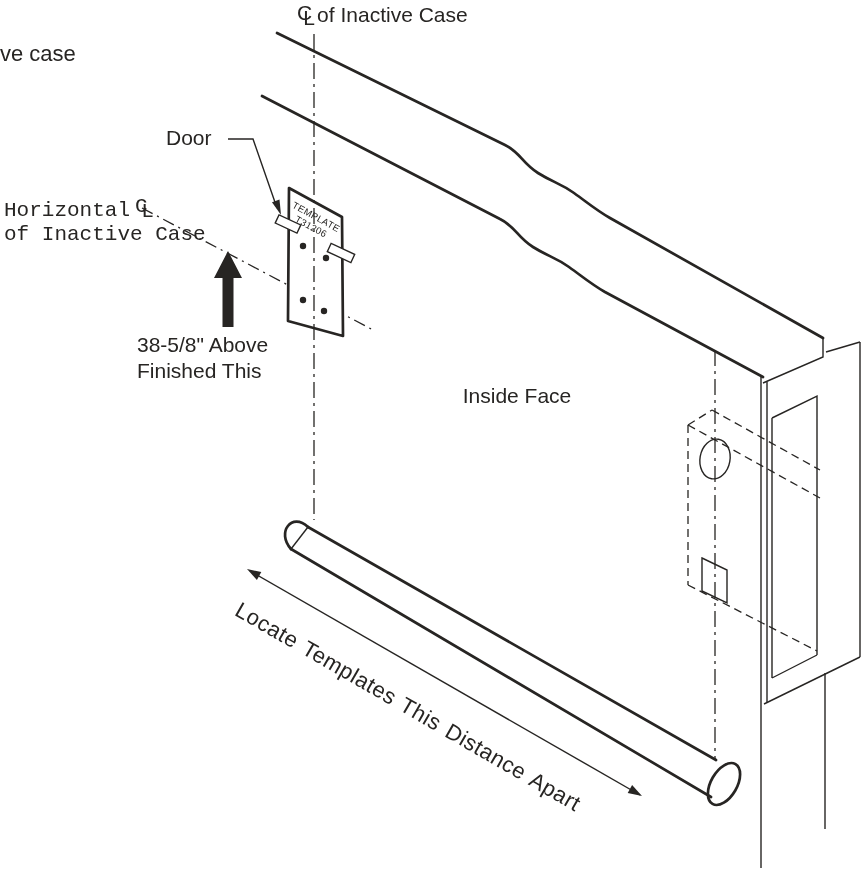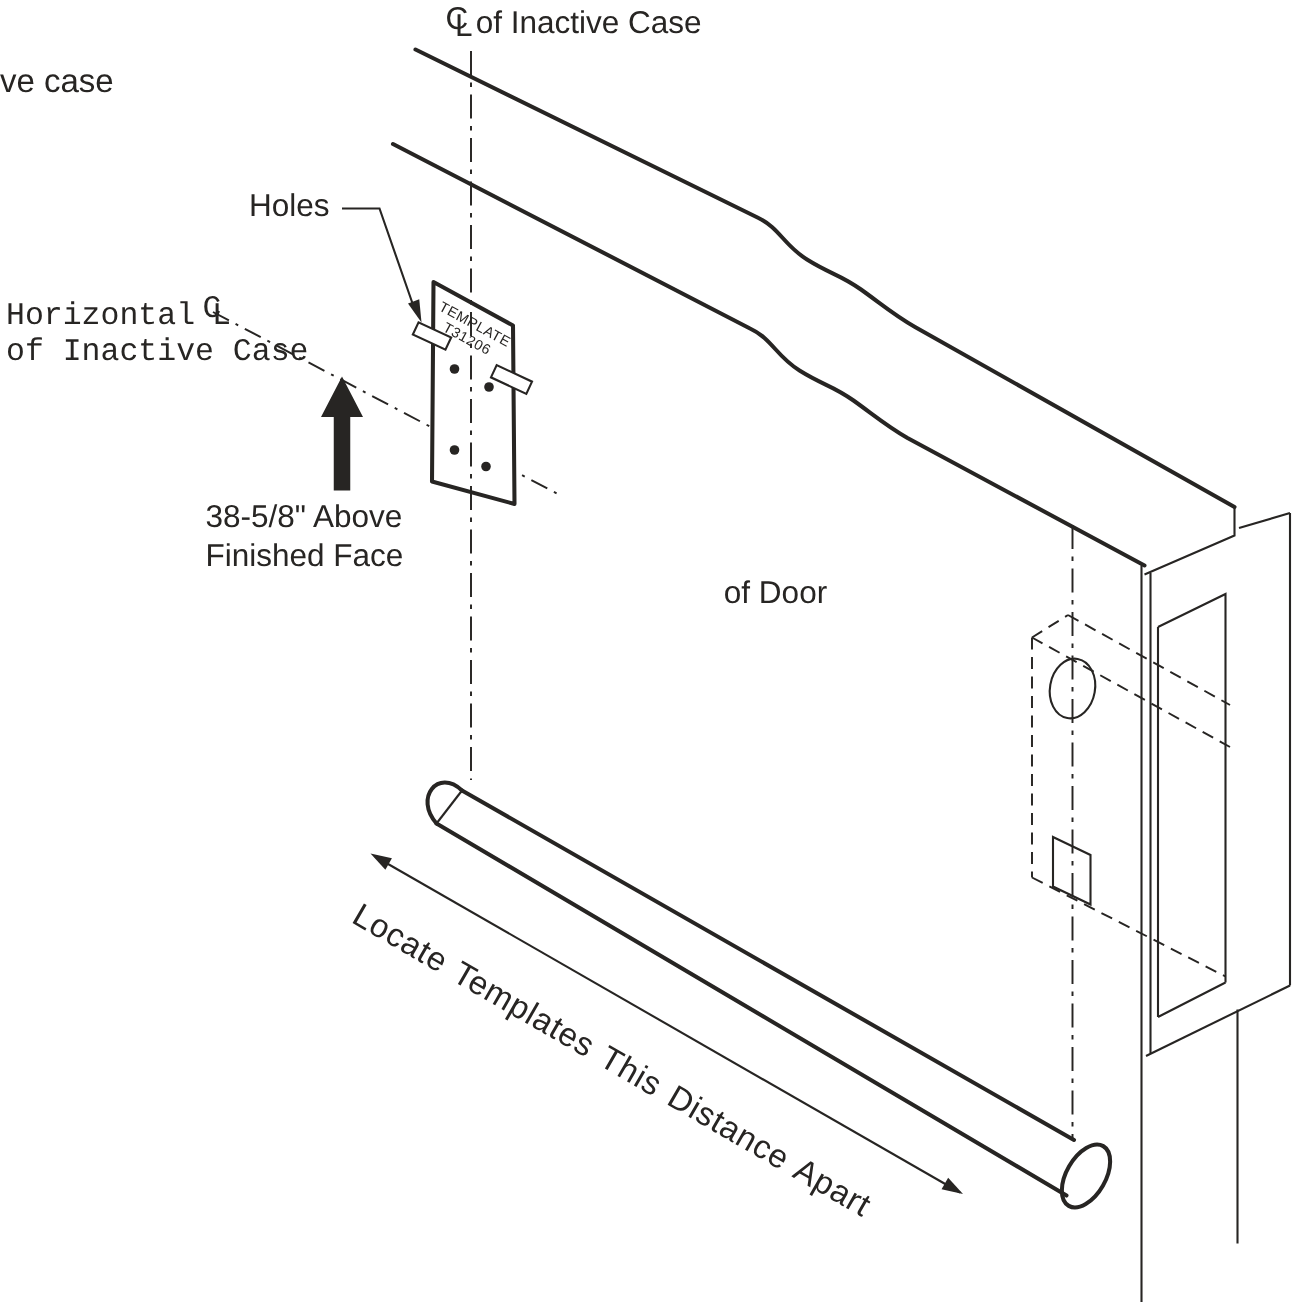--- a/index.html
+++ b/index.html
@@ -137,35 +137,35 @@
 
   <div class="label" id="top-cl-label">
     <span class="clsym"><span class="c">C</span><span class="l">L</span></span><span>of Inactive Case</span>
   </div>
 
   <div class="label" id="partial-left-label">
     <span>ve case</span>
   </div>
 
   <div class="label" id="tape-label">
-    <span>Holes</span>
+    <span>Door</span>
   </div>
 
   <div class="label" id="horiz-cl-label">
     <div><span>Horizontal</span><span class="clsym"><span class="c">C</span><span class="l">L</span></span></div>
     <div>of Inactive Case</div>
   </div>
 
   <div class="label" id="height-label">
     <div>38-5/8" Above</div>
-    <div>Finished Face</div>
+    <div>Finished This</div>
   </div>
 
   <div class="label center" id="inside-face-label">
-    <div>of Door</div>
+    <div>Inside Face</div>
   </div>
 
   <div class="label" id="locate-label">
     <span>Locate Templates This Distance Apart</span>
   </div>
 
   <div class="label" id="template-label">
     <div>TEMPLATE</div>
     <div>T31206</div>
   </div>

